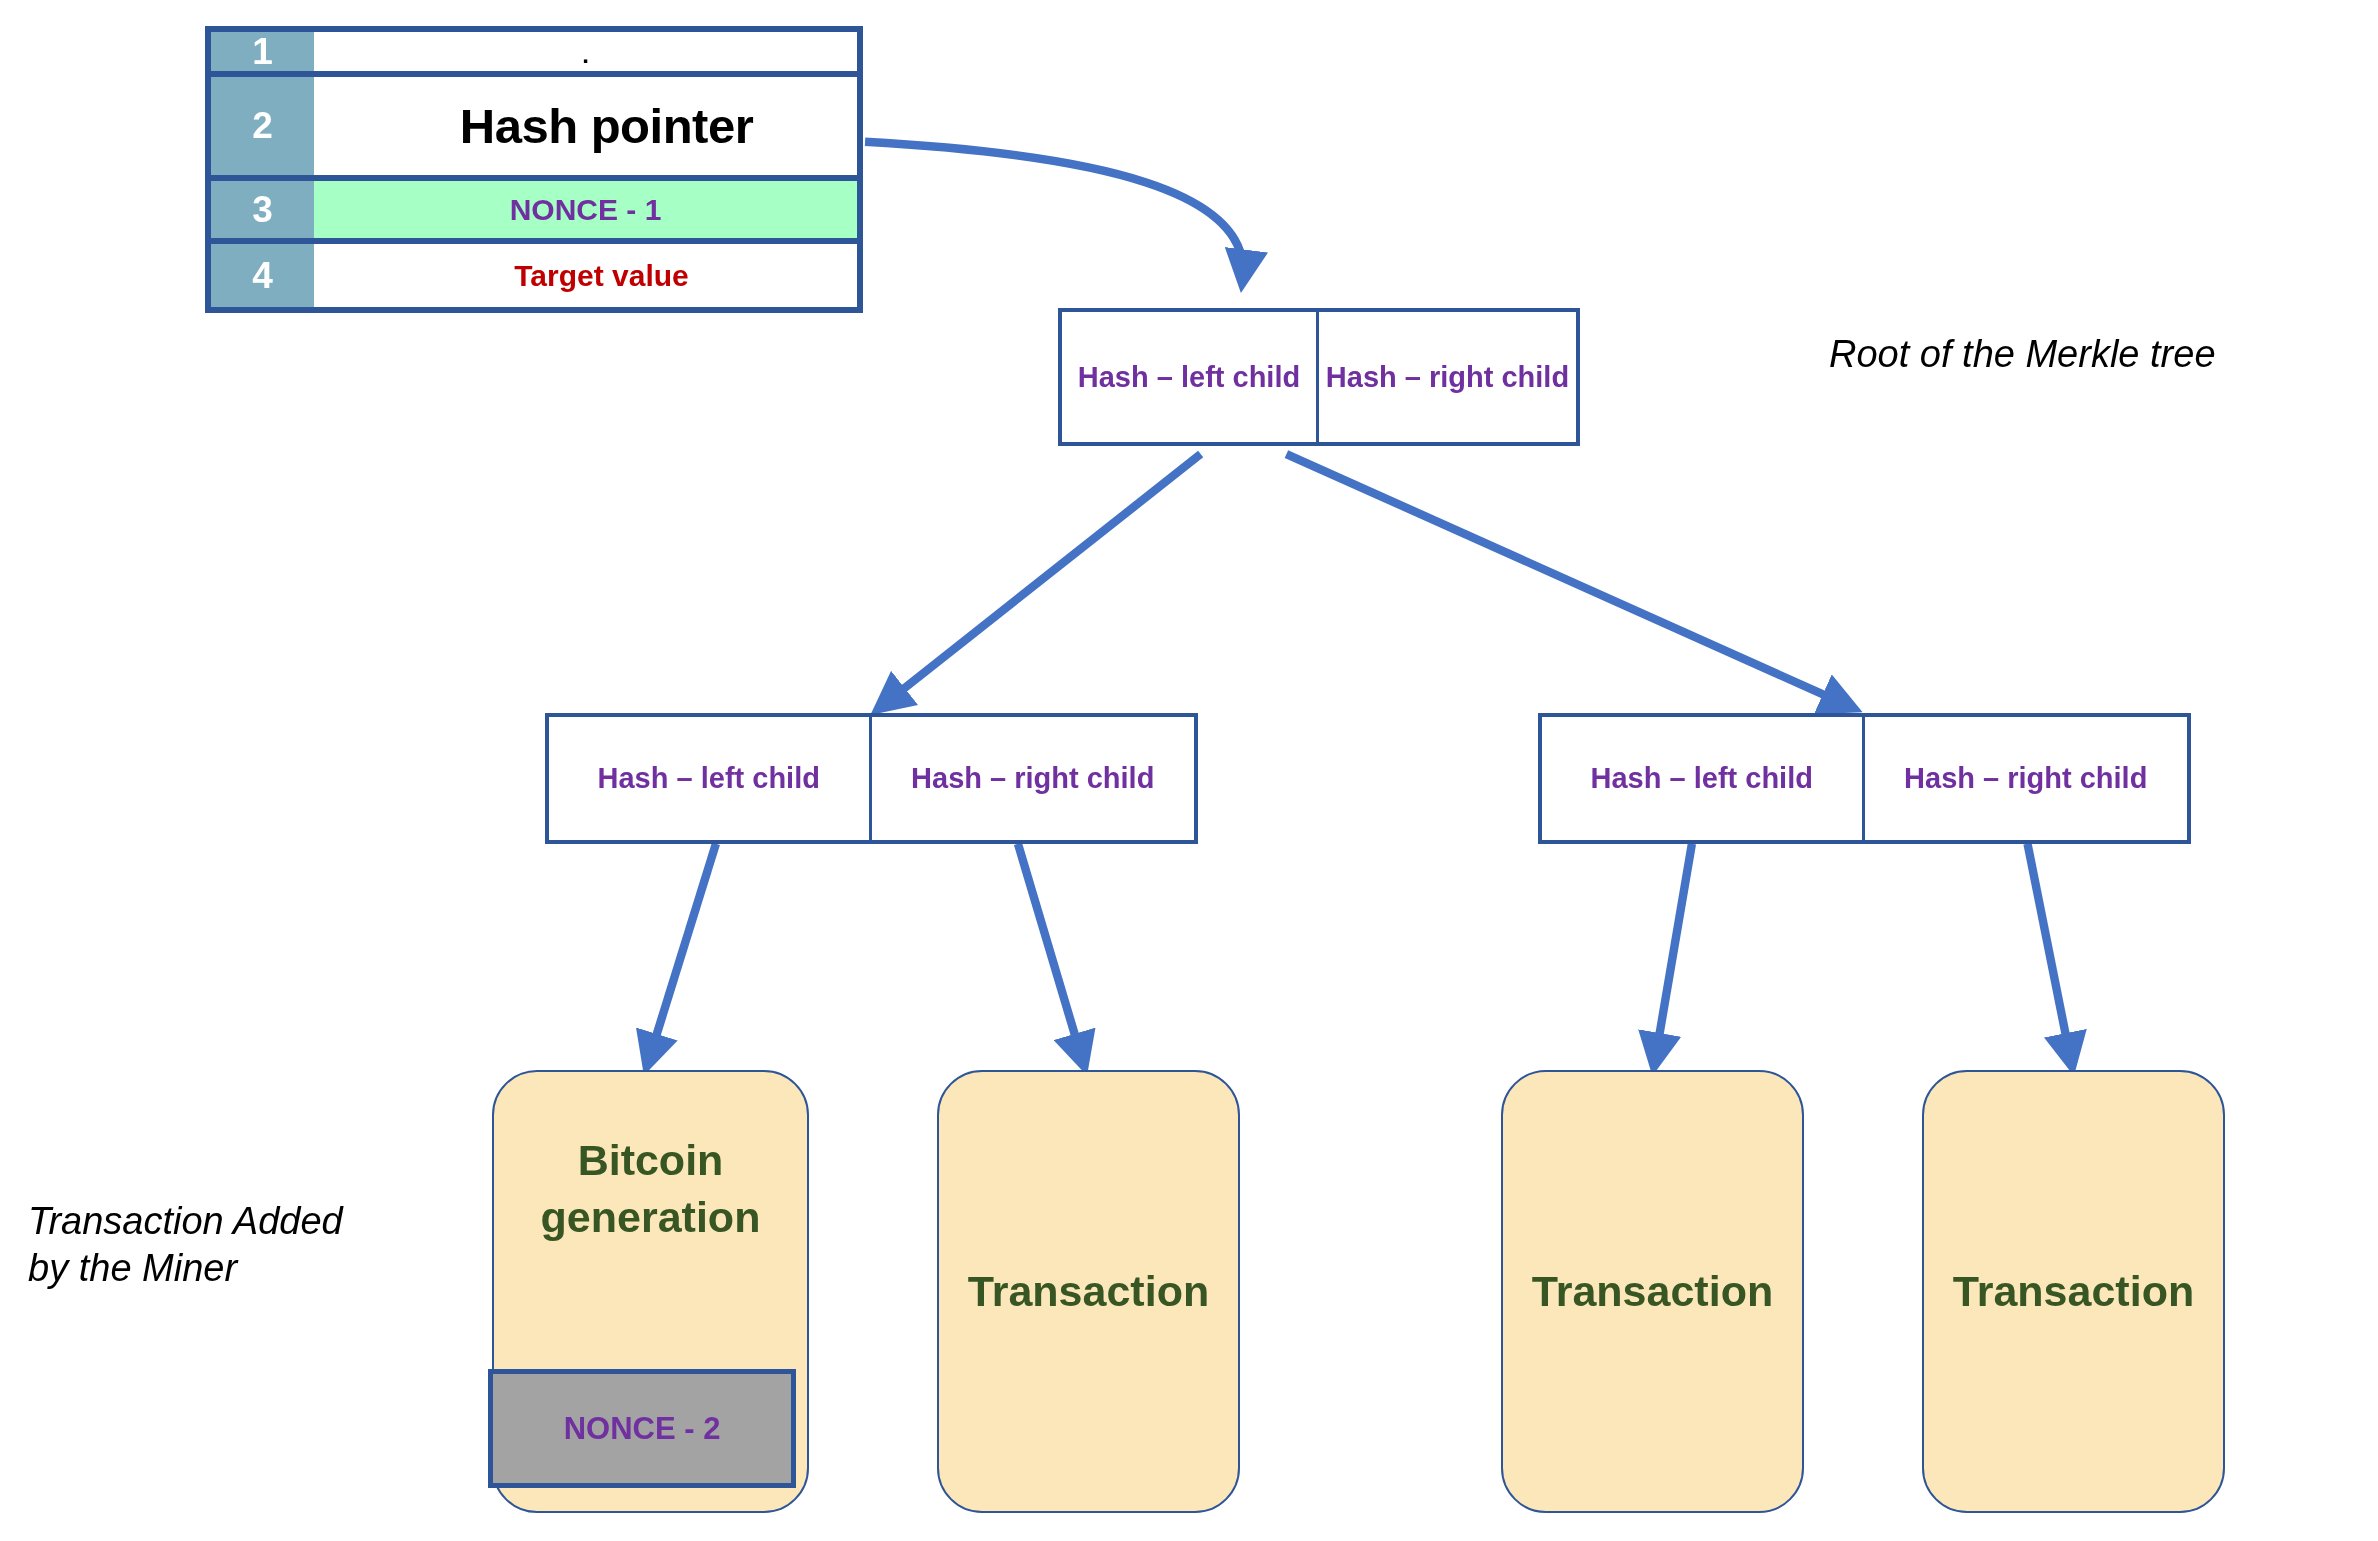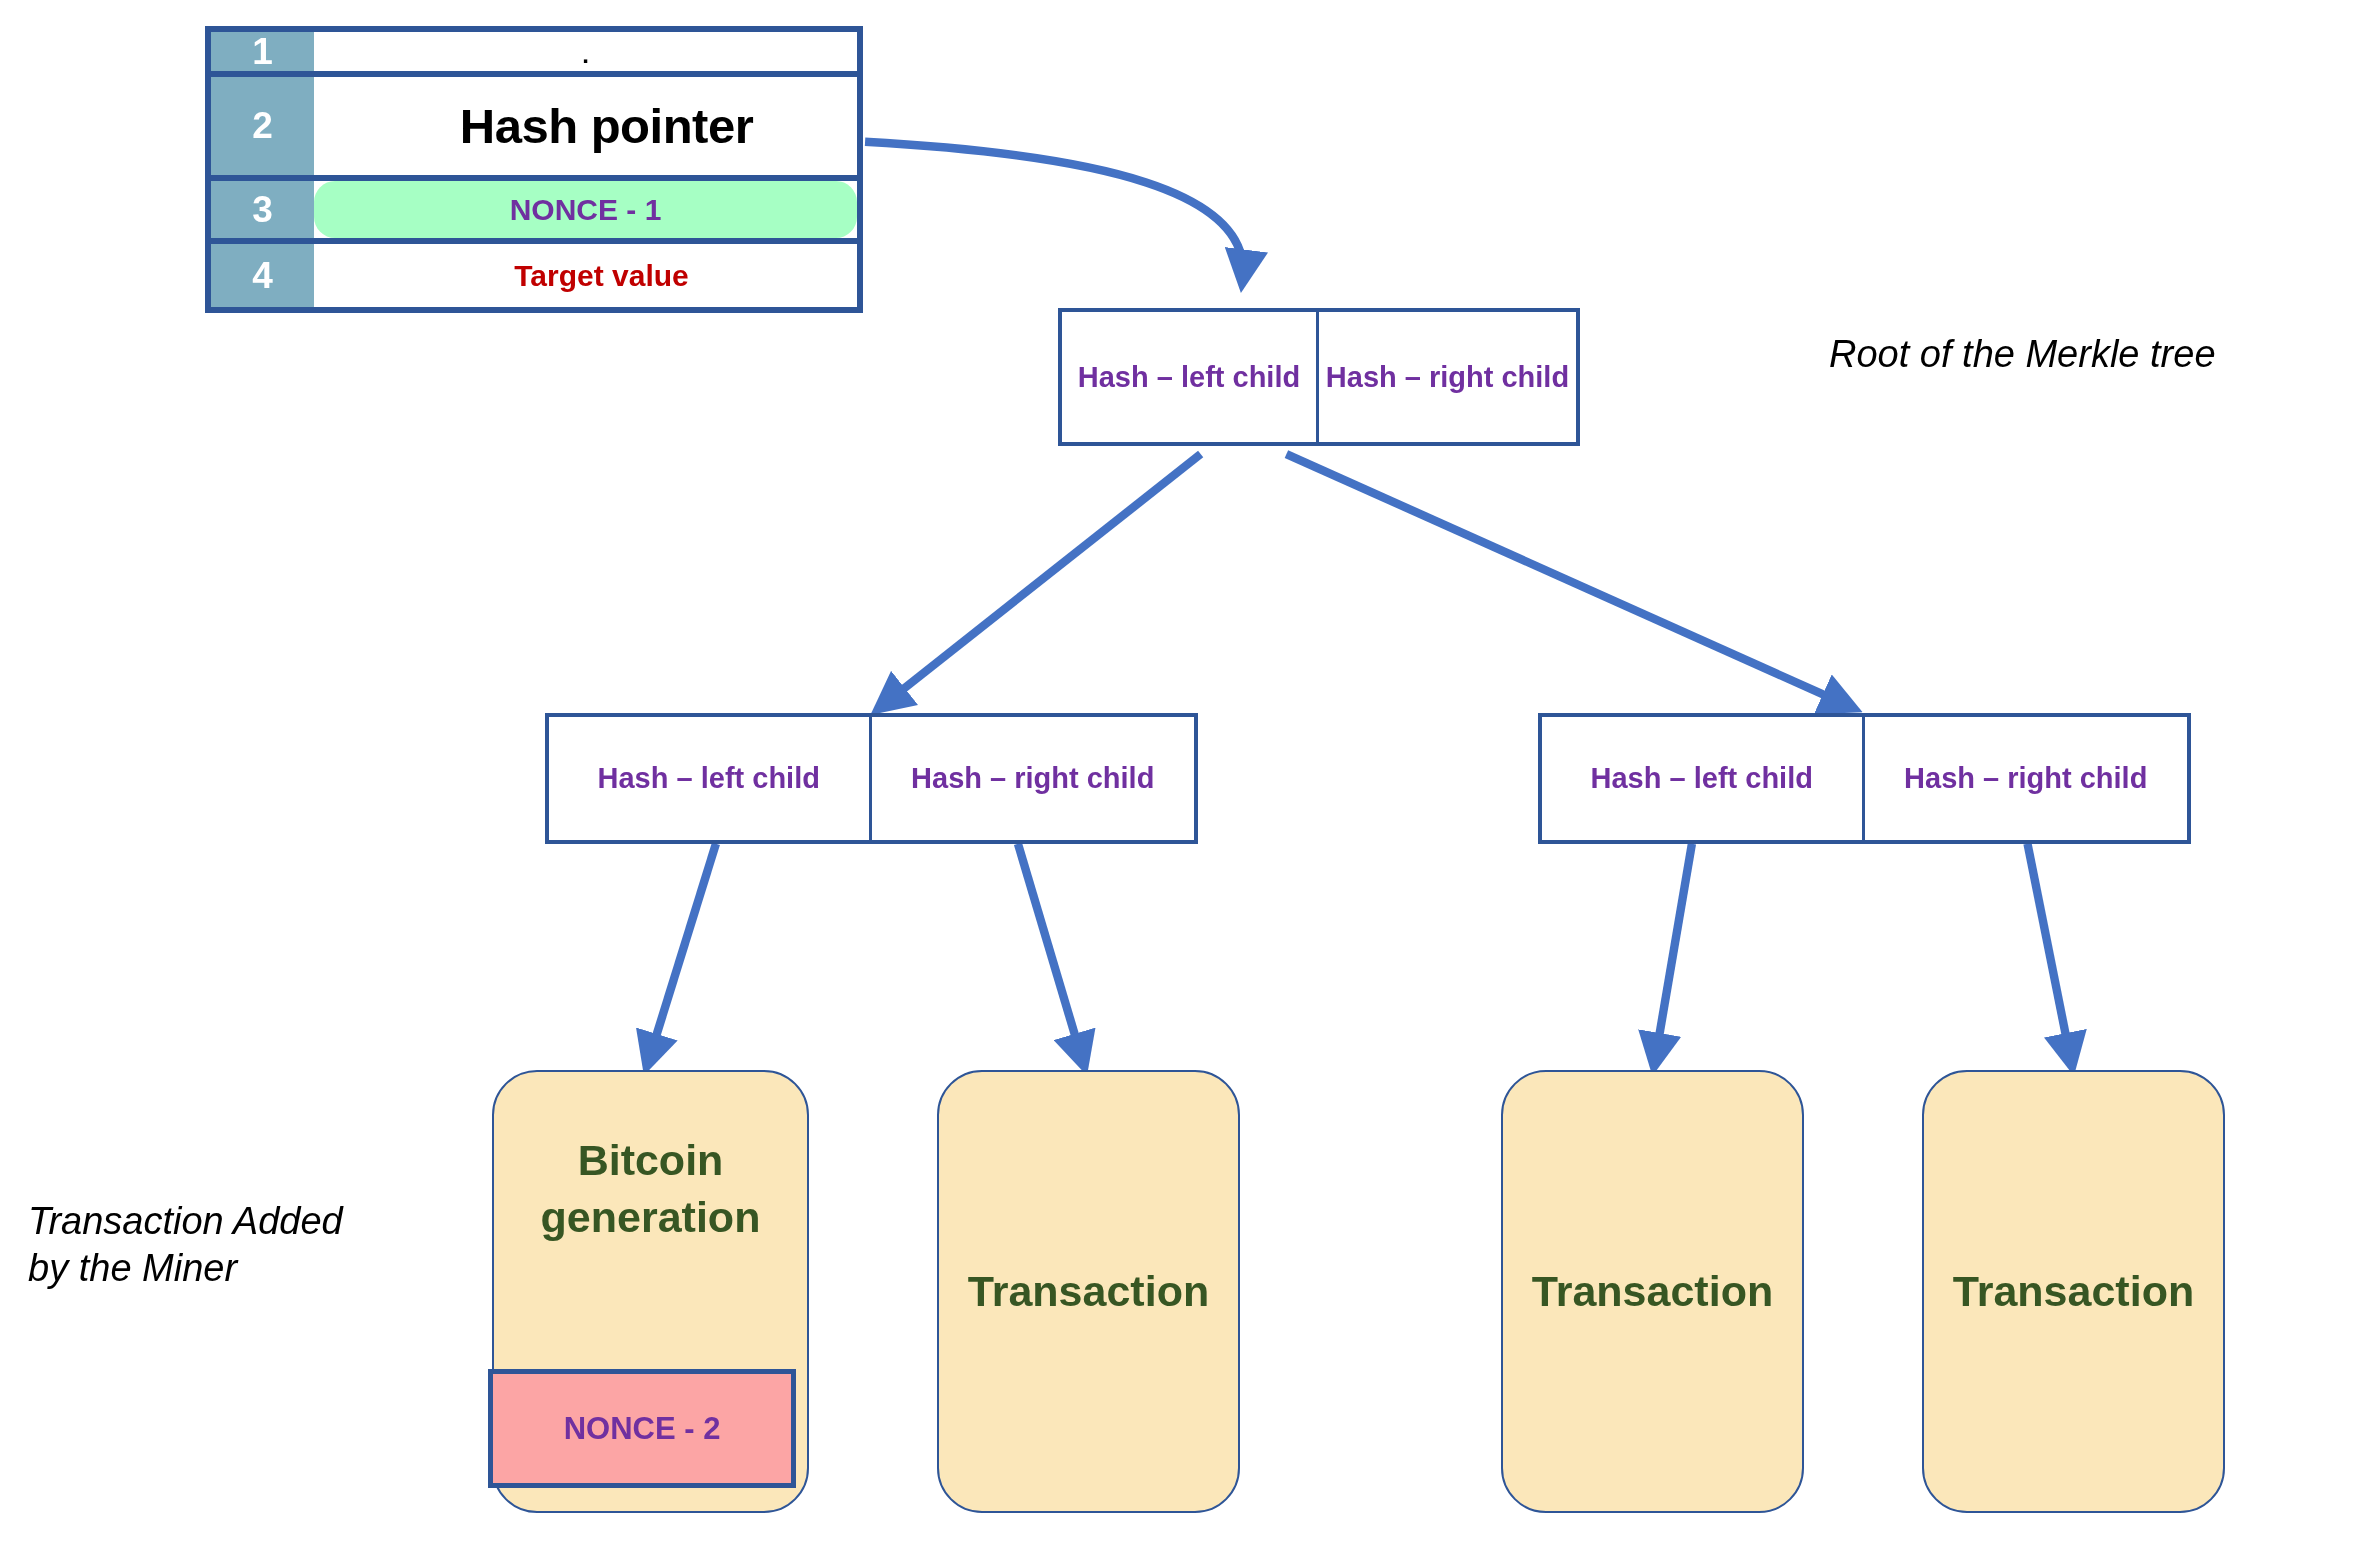--- a/index.html
+++ b/index.html
@@ -88,21 +88,20 @@
     color: #000000;
     letter-spacing: -0.5px;
     padding-left: 42px;
   }
   .cell-nonce1 {
     background: #A6FFC4;
     font-size: 30px;
     font-weight: bold;
     color: #7030A0;
     height: 100%;
-    border-radius: 21px;
   }
   .cell-target {
     font-size: 30px;
     font-weight: bold;
     color: #C00000;
     margin-left: 32px;
   }
 
   
   .hash-pair {
@@ -149,21 +148,21 @@
     padding: 0 11.2px;
   }
   .tx-box.with-nonce {
     align-items: flex-start;
     padding-top: 60px;
   }
 
   
   #nonce2-box {
     position: absolute;
-    background: #fca5a5;
+    background: #a3a3a3;
     border: 5.6px solid #2E5597;
     box-sizing: border-box;
     display: flex;
     align-items: center;
     justify-content: center;
     font-size: 31px;
     font-weight: bold;
     color: #7030A0;
     z-index: 3;
   }

